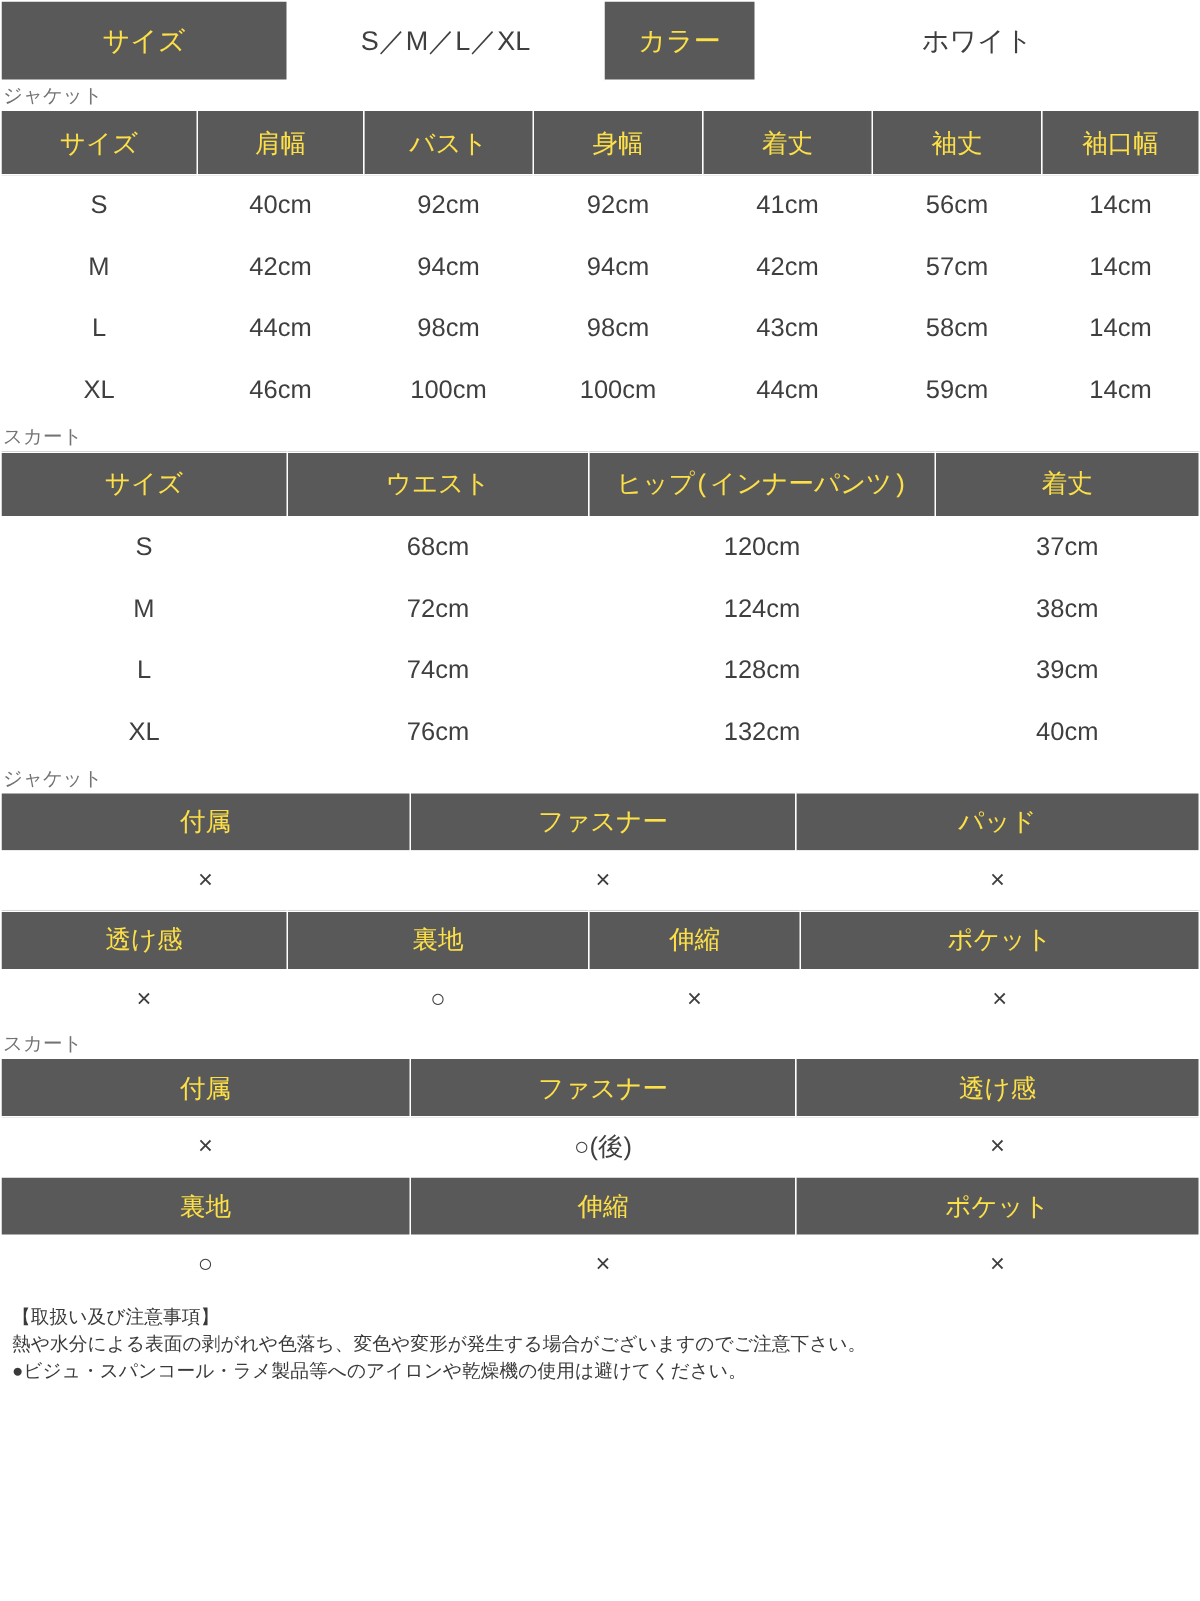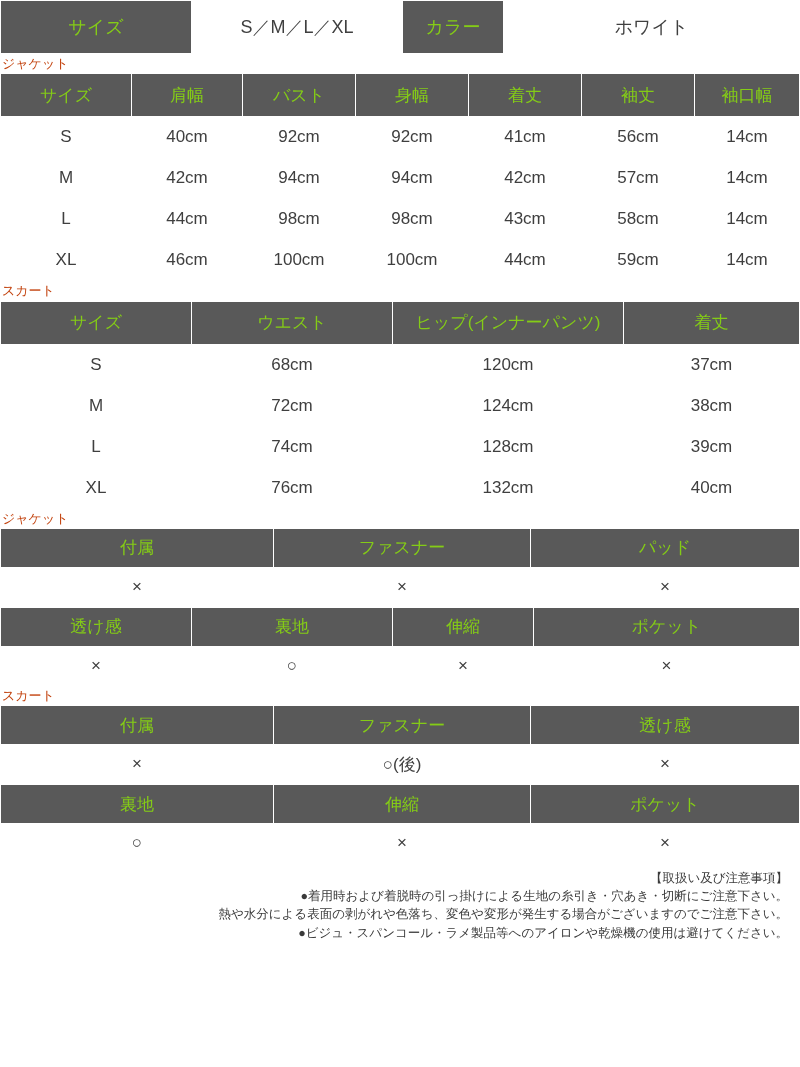--- a/index.html
+++ b/index.html
@@ -30,49 +30,49 @@
     text-align: center;
     font-weight: normal;
     padding: 0;
     height: 40px;
     font-size: 17px;
     color: #3f3f3f;
     background: #ffffff;
   }
   .hdr {
     background: #595959;
-    color: #84cc16;
+    color: #fde047;
     font-size: 17px;
+    font-family: Liberation Mono, monospace;
   }
   .section-label {
     font-size: 13px;
-    color: #c2410c;
+    color: #737373;
     padding: 3px 2px 2px 2px;
     line-height: 1.1;
   }
   .spec-table td {
     height: 52px;
     font-size: 18px;
   }
   .size-table td {
     height: 40px;
   }
   .size-table .hdr {
     height: 42px;
   }
   .attr-table td {
     height: 38px;
     text-align: center;
   }
   .notes {
-    padding: 6px 12px 0 24px;
+    padding: 6px 12px 0 8px;
     font-size: 12.5px;
     line-height: 1.45;
     color: #3a3a3a;
-    text-align: right;
   }
   .notes div {
     white-space: nowrap;
   }
   .mark {
     font-size: 17px;
   }
 </style>
 </head>
 <body>
@@ -234,19 +234,18 @@
     <tr>
       <td class="mark">○</td>
       <td class="mark">×</td>
       <td class="mark">×</td>
     </tr>
   </tbody>
     </table>
 
   <div class="notes">
     <div>【取扱い及び注意事項】</div>
-    <div>●着用時および着脱時の引っ掛けによる生地の糸引き・穴あき・切断にご注意下さい。</div>
     <div>熱や水分による表面の剥がれや色落ち、変色や変形が発生する場合がございますのでご注意下さい。</div>
     <div>●ビジュ・スパンコール・ラメ製品等へのアイロンや乾燥機の使用は避けてください。</div>
 
   </div>
 
 </div>
 
 </body></html>

